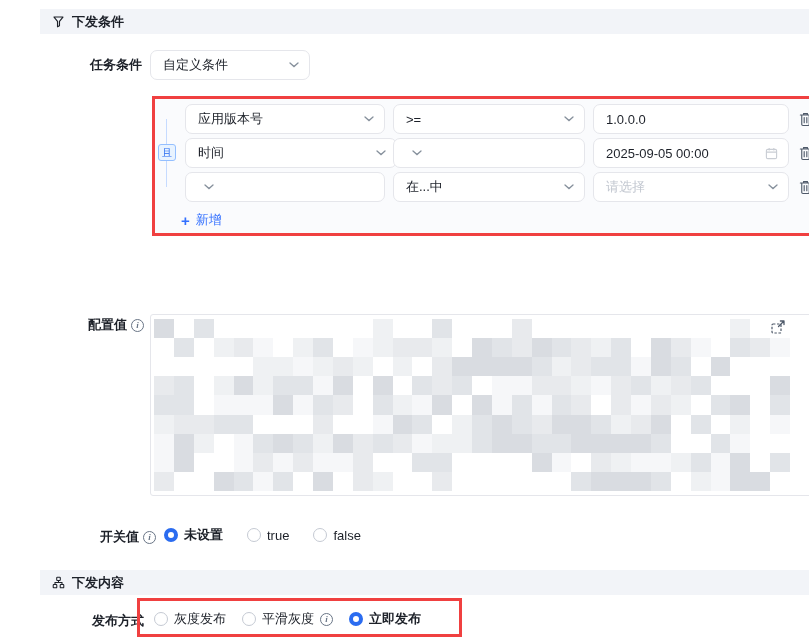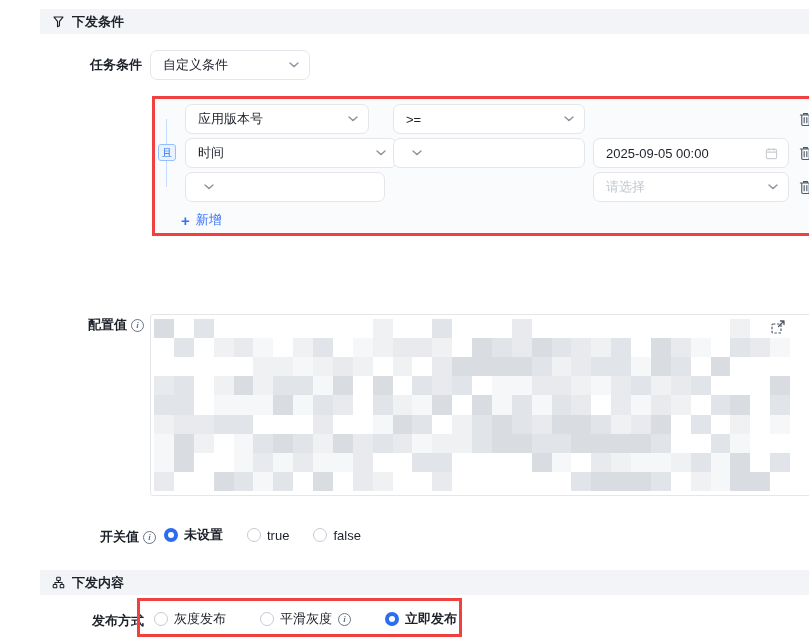--- a/index.html
+++ b/index.html
@@ -87,36 +87,37 @@
       <svg width="10" height="6" viewBox="0 0 10 6">
           <path d="M1 1l4 3.6L9 1" fill="none" stroke="#86909c" stroke-width="1.3" stroke-linecap="round"></path>
         </svg>
     </span>
   </div>
 
   <div class="cond-group-bg"></div>
   <div class="and-line"></div>
   <div class="and-badge">且</div>
 
-  <div class="ctl" style="left:153px; top:104px; width:184px;">
+  <div class="ctl" style="left:153px; top:104px; width:200px;">
     <span class="grow">应用版本号</span>
     <span class="chevron">
       <svg width="10" height="6" viewBox="0 0 10 6">
           <path d="M1 1l4 3.6L9 1" fill="none" stroke="#86909c" stroke-width="1.3" stroke-linecap="round"></path>
         </svg>
     </span>
   </div>
   <div class="ctl" style="left:361px; top:104px; width:192px;">
     <span class="grow">&gt;=</span>
     <span class="chevron">
       <svg width="10" height="6" viewBox="0 0 10 6">
           <path d="M1 1l4 3.6L9 1" fill="none" stroke="#86909c" stroke-width="1.3" stroke-linecap="round"></path>
         </svg>
     </span>
   </div>
+  <input class="text-input" style="left: 561px; top: 104px; width: 196px;" value="1.0.0.0">
   <button class="trash-btn" style="left:764px; top:110px;">
     <svg width="15" height="16" viewBox="0 0 16 17">
         <path d="M2.5 4.2h11M6 4.2V2.8h4v1.4M4 4.2v10a1.2 1.2 0 001.2 1.2h5.6A1.2 1.2 0 0012 14.2v-10M6.6 7v5.4M9.4 7v5.4" fill="none" stroke="#4e5969" stroke-width="1.2" stroke-linecap="round"></path>
       </svg>
   </button>
 
   <div class="ctl" style="left:153px; top:138px; width:212px;">
     <span class="grow">时间</span>
     <span class="chevron">
       <svg width="10" height="6" viewBox="0 0 10 6">
@@ -140,20 +141,28 @@
         </svg>
     </span>
   </div>
   <button class="trash-btn" style="left:764px; top:144px;">
     <svg width="15" height="16" viewBox="0 0 16 17">
         <path d="M2.5 4.2h11M6 4.2V2.8h4v1.4M4 4.2v10a1.2 1.2 0 001.2 1.2h5.6A1.2 1.2 0 0012 14.2v-10M6.6 7v5.4M9.4 7v5.4" fill="none" stroke="#4e5969" stroke-width="1.2" stroke-linecap="round"></path>
       </svg>
   </button>
 
   <div class="ctl" style="left:153px; top:172px; width:200px;">
+    <span class="chevron">
+      <svg width="10" height="6" viewBox="0 0 10 6">
+          <path d="M1 1l4 3.6L9 1" fill="none" stroke="#86909c" stroke-width="1.3" stroke-linecap="round"></path>
+        </svg>
+    </span>
+  </div>
+  <div class="ctl" style="left:361px; top:172px; width:192px;">
+    <span class="grow">在...中</span>
     <span class="chevron">
       <svg width="10" height="6" viewBox="0 0 10 6">
           <path d="M1 1l4 3.6L9 1" fill="none" stroke="#86909c" stroke-width="1.3" stroke-linecap="round"></path>
         </svg>
     </span>
   </div>
   <div class="ctl placeholder" style="left:561px; top:172px; width:196px;">
     <span class="grow">请选择</span>
     <span class="chevron">
       <svg width="10" height="6" viewBox="0 0 10 6">
@@ -509,21 +518,21 @@
           <rect x="5.8" y="1.5" width="4.4" height="4" rx="0.8" fill="none" stroke="#1d2129" stroke-width="1.3"></rect>
           <rect x="1.5" y="10.5" width="4.4" height="4" rx="0.8" fill="none" stroke="#1d2129" stroke-width="1.3"></rect>
           <rect x="10.1" y="10.5" width="4.4" height="4" rx="0.8" fill="none" stroke="#1d2129" stroke-width="1.3"></rect>
           <path d="M8 5.5v2.5M3.7 10.5V8h8.6v2.5" fill="none" stroke="#1d2129" stroke-width="1.3"></path>
         </svg>
     </span>
     <span class="sec-title">下发内容</span>
   </div>
 
   <div class="form-label" style="left:0; top:612px; width:112px;">发布方式</div>
-  <div class="radio-row" style="left:122px; top:610px; gap:34px;">
+  <div class="radio-row" style="left:122px; top:610px; gap:16px;">
     <span class="radio-item">
       <span class="radio-dot"></span>
       <span class="radio-label">灰度发布</span>
     </span>
     <span class="radio-item">
       <span class="radio-dot"></span>
       <span class="radio-label">平滑灰度</span>
       <span class="info-icon">i</span>
     </span>
     <span class="radio-item checked">

